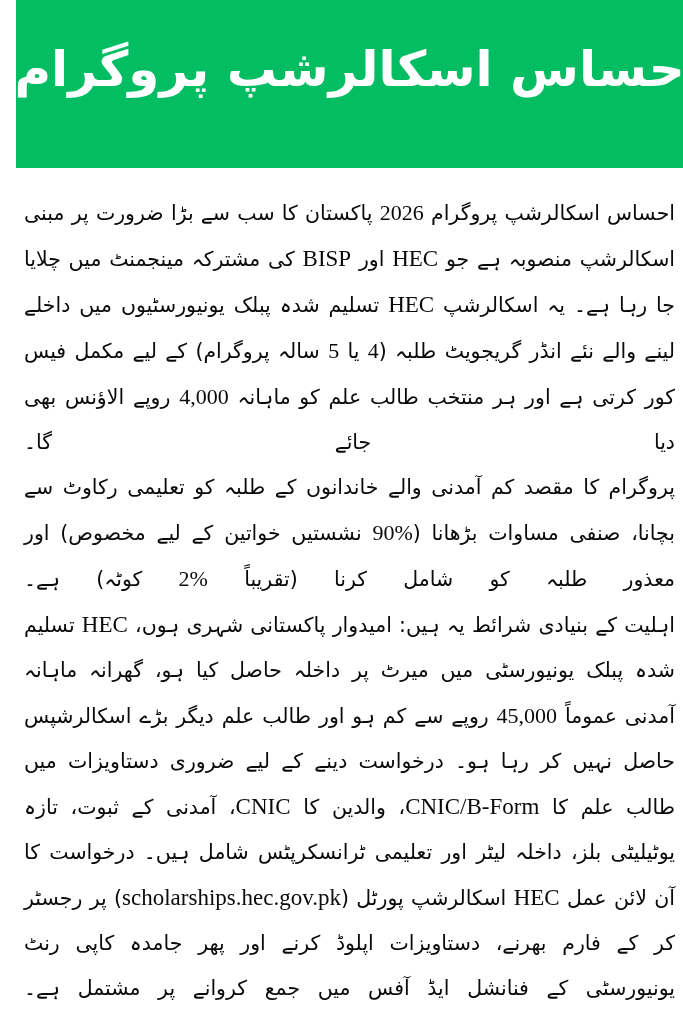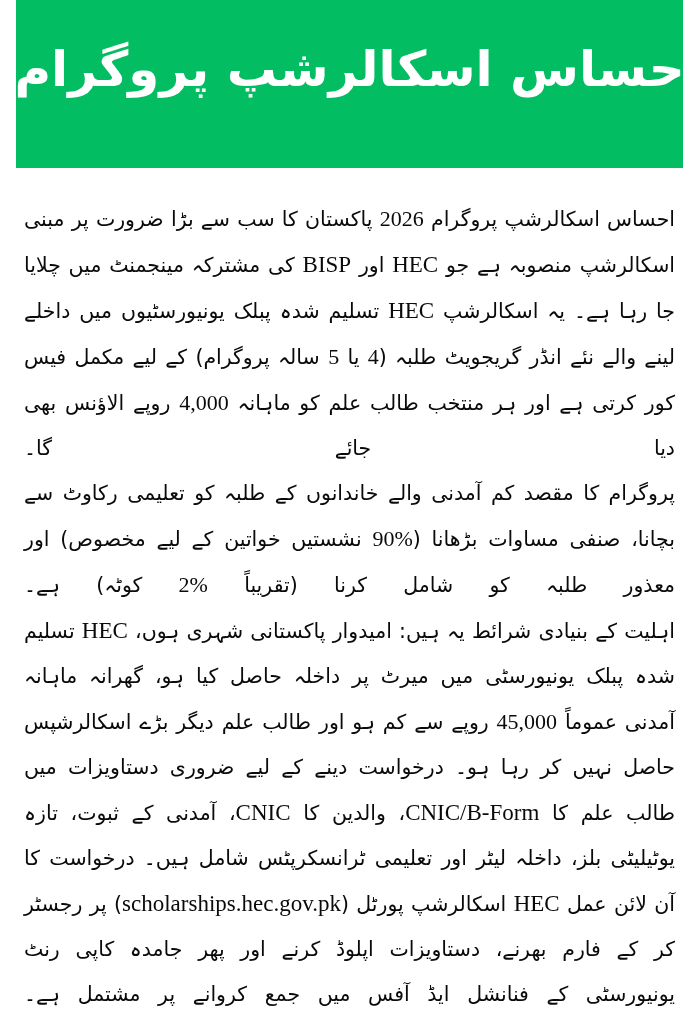--- a/index.html
+++ b/index.html
@@ -48,21 +48,21 @@
     unicode-bidi: isolate;
     white-space: nowrap;
     text-align: center;
     transform: scaleX(1.02);
     margin-top: 4px;
   }
 
   
   .article {
     flex: 1 1 auto;
-    padding: 28px 8px 6px 8px;
+    padding: 22px 8px 6px 8px;
     box-sizing: border-box;
     direction: rtl;
     text-align: justify;
     text-align-last: justify;
     color: #0a0a0a;
     font-family: "DejaVu Sans", sans-serif;
     font-size: 20.5px;
     line-height: 45px;
     overflow: hidden;
   }

